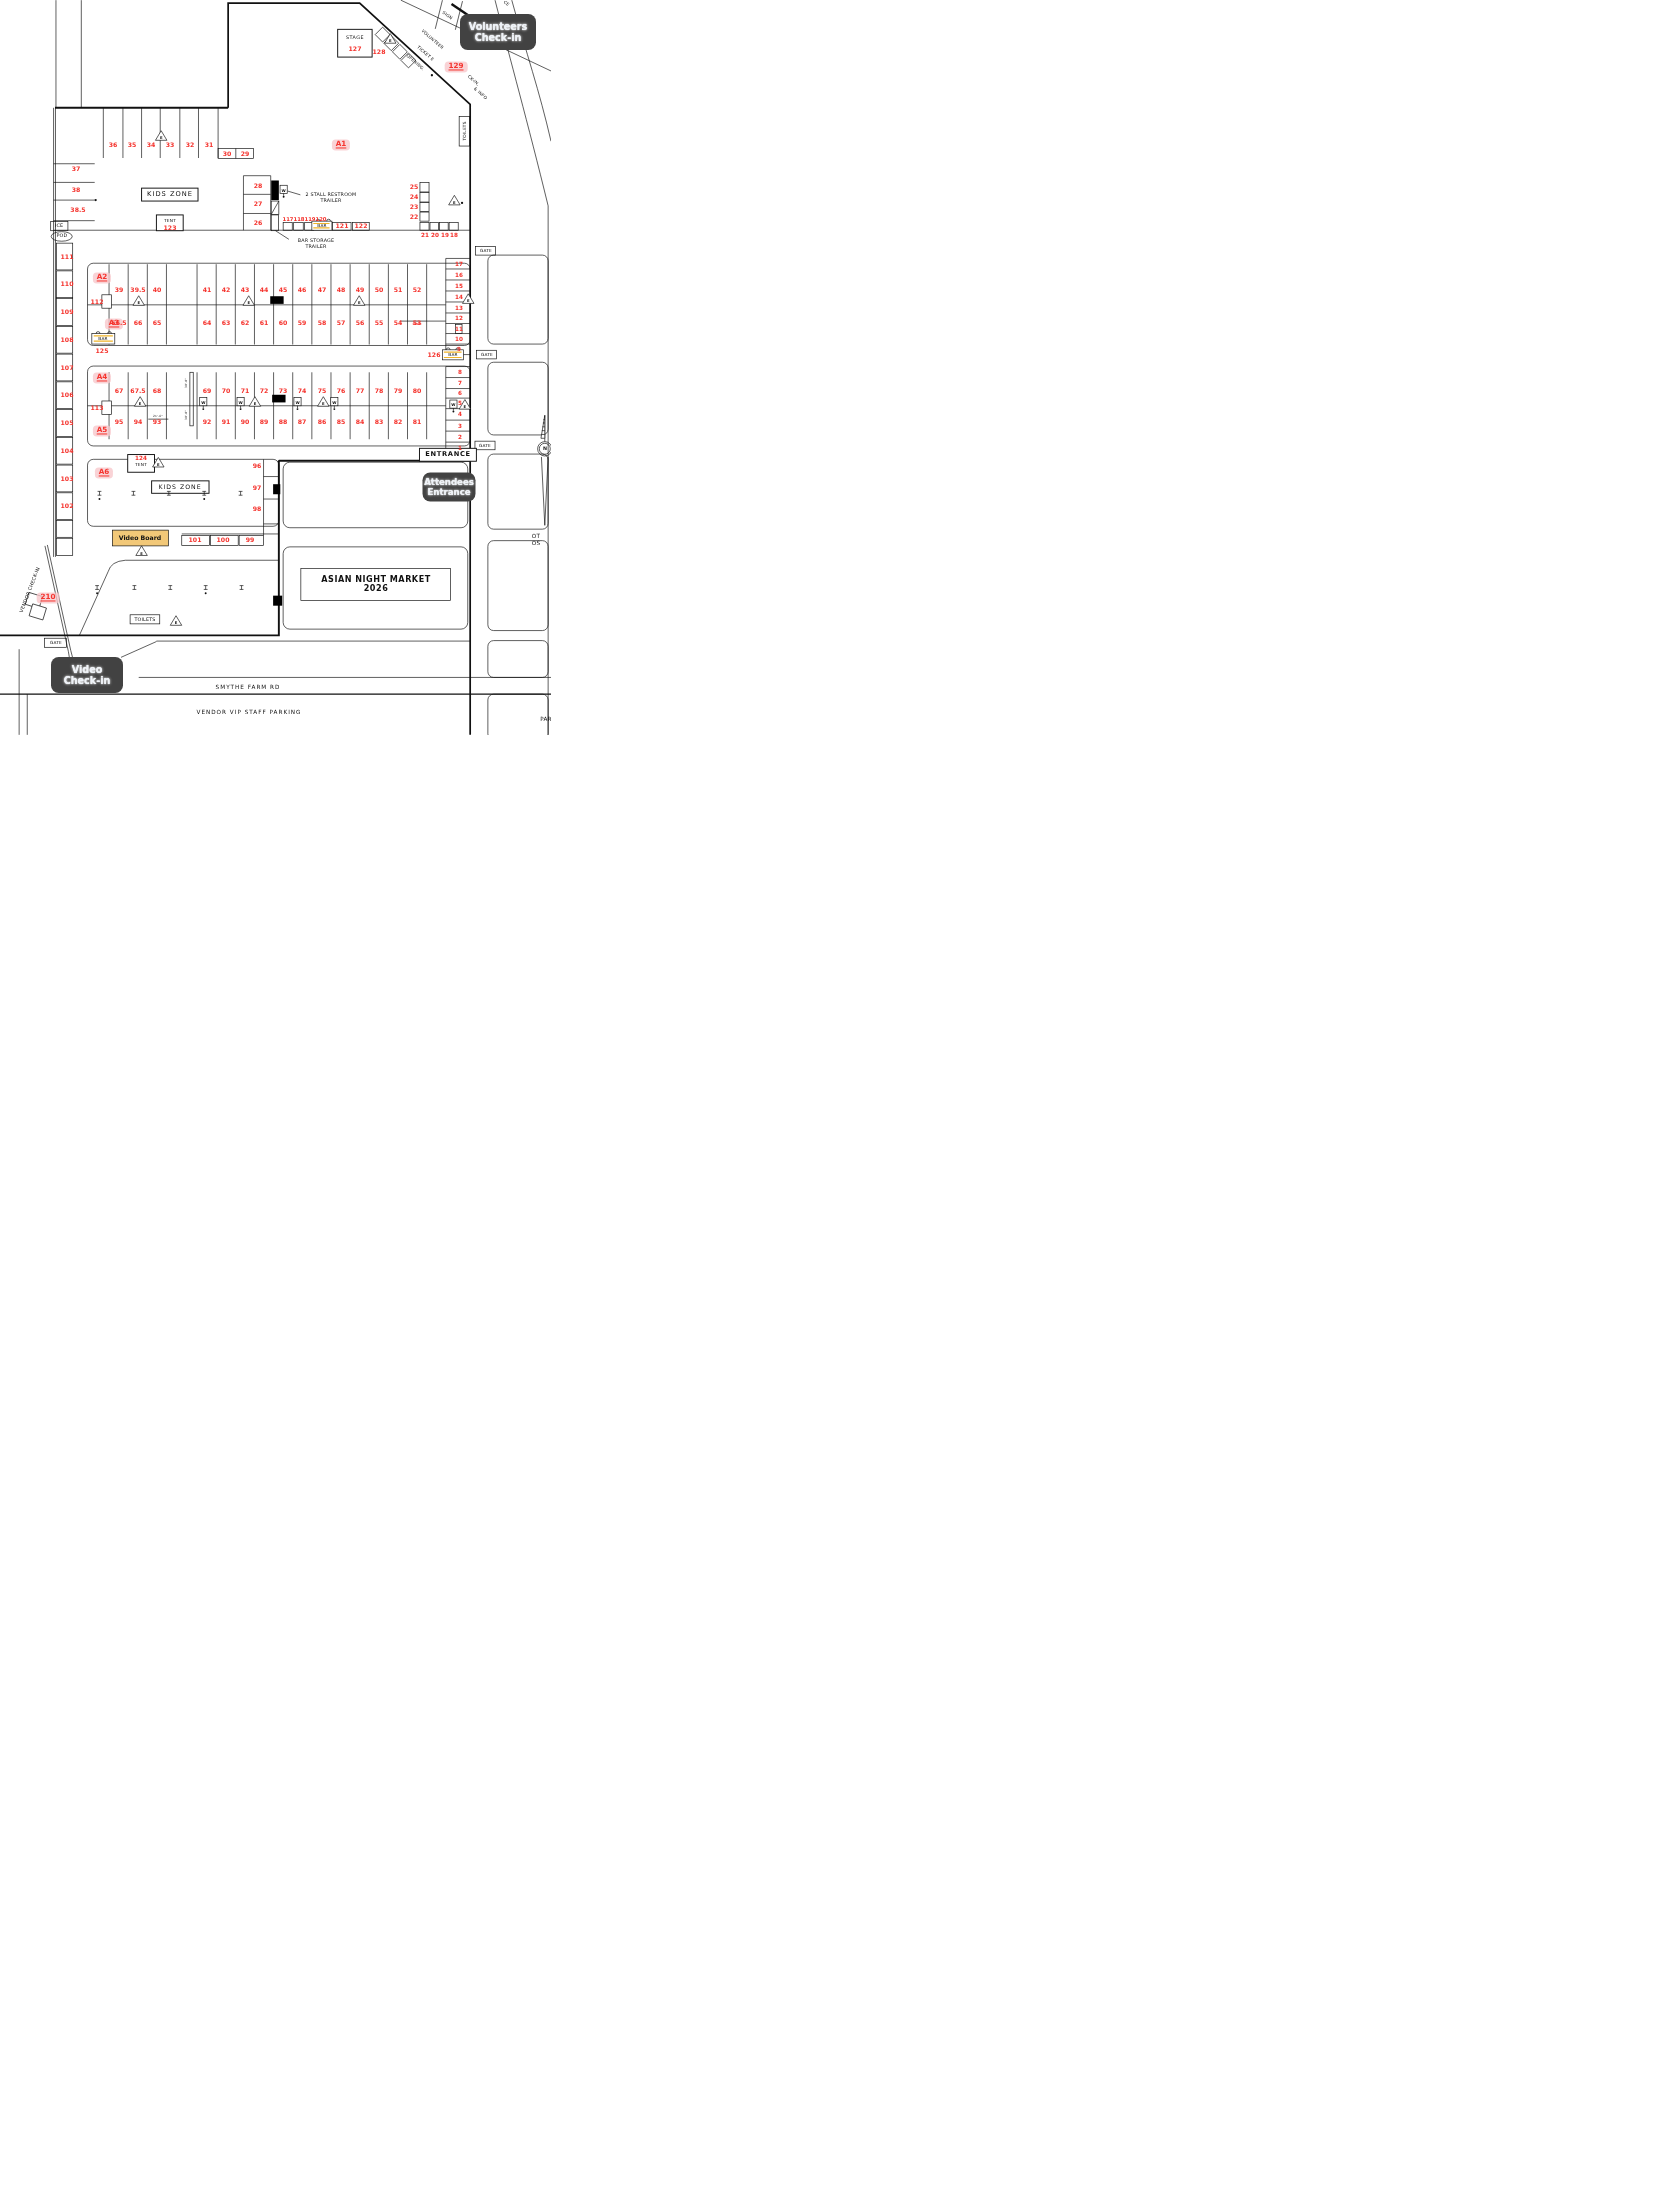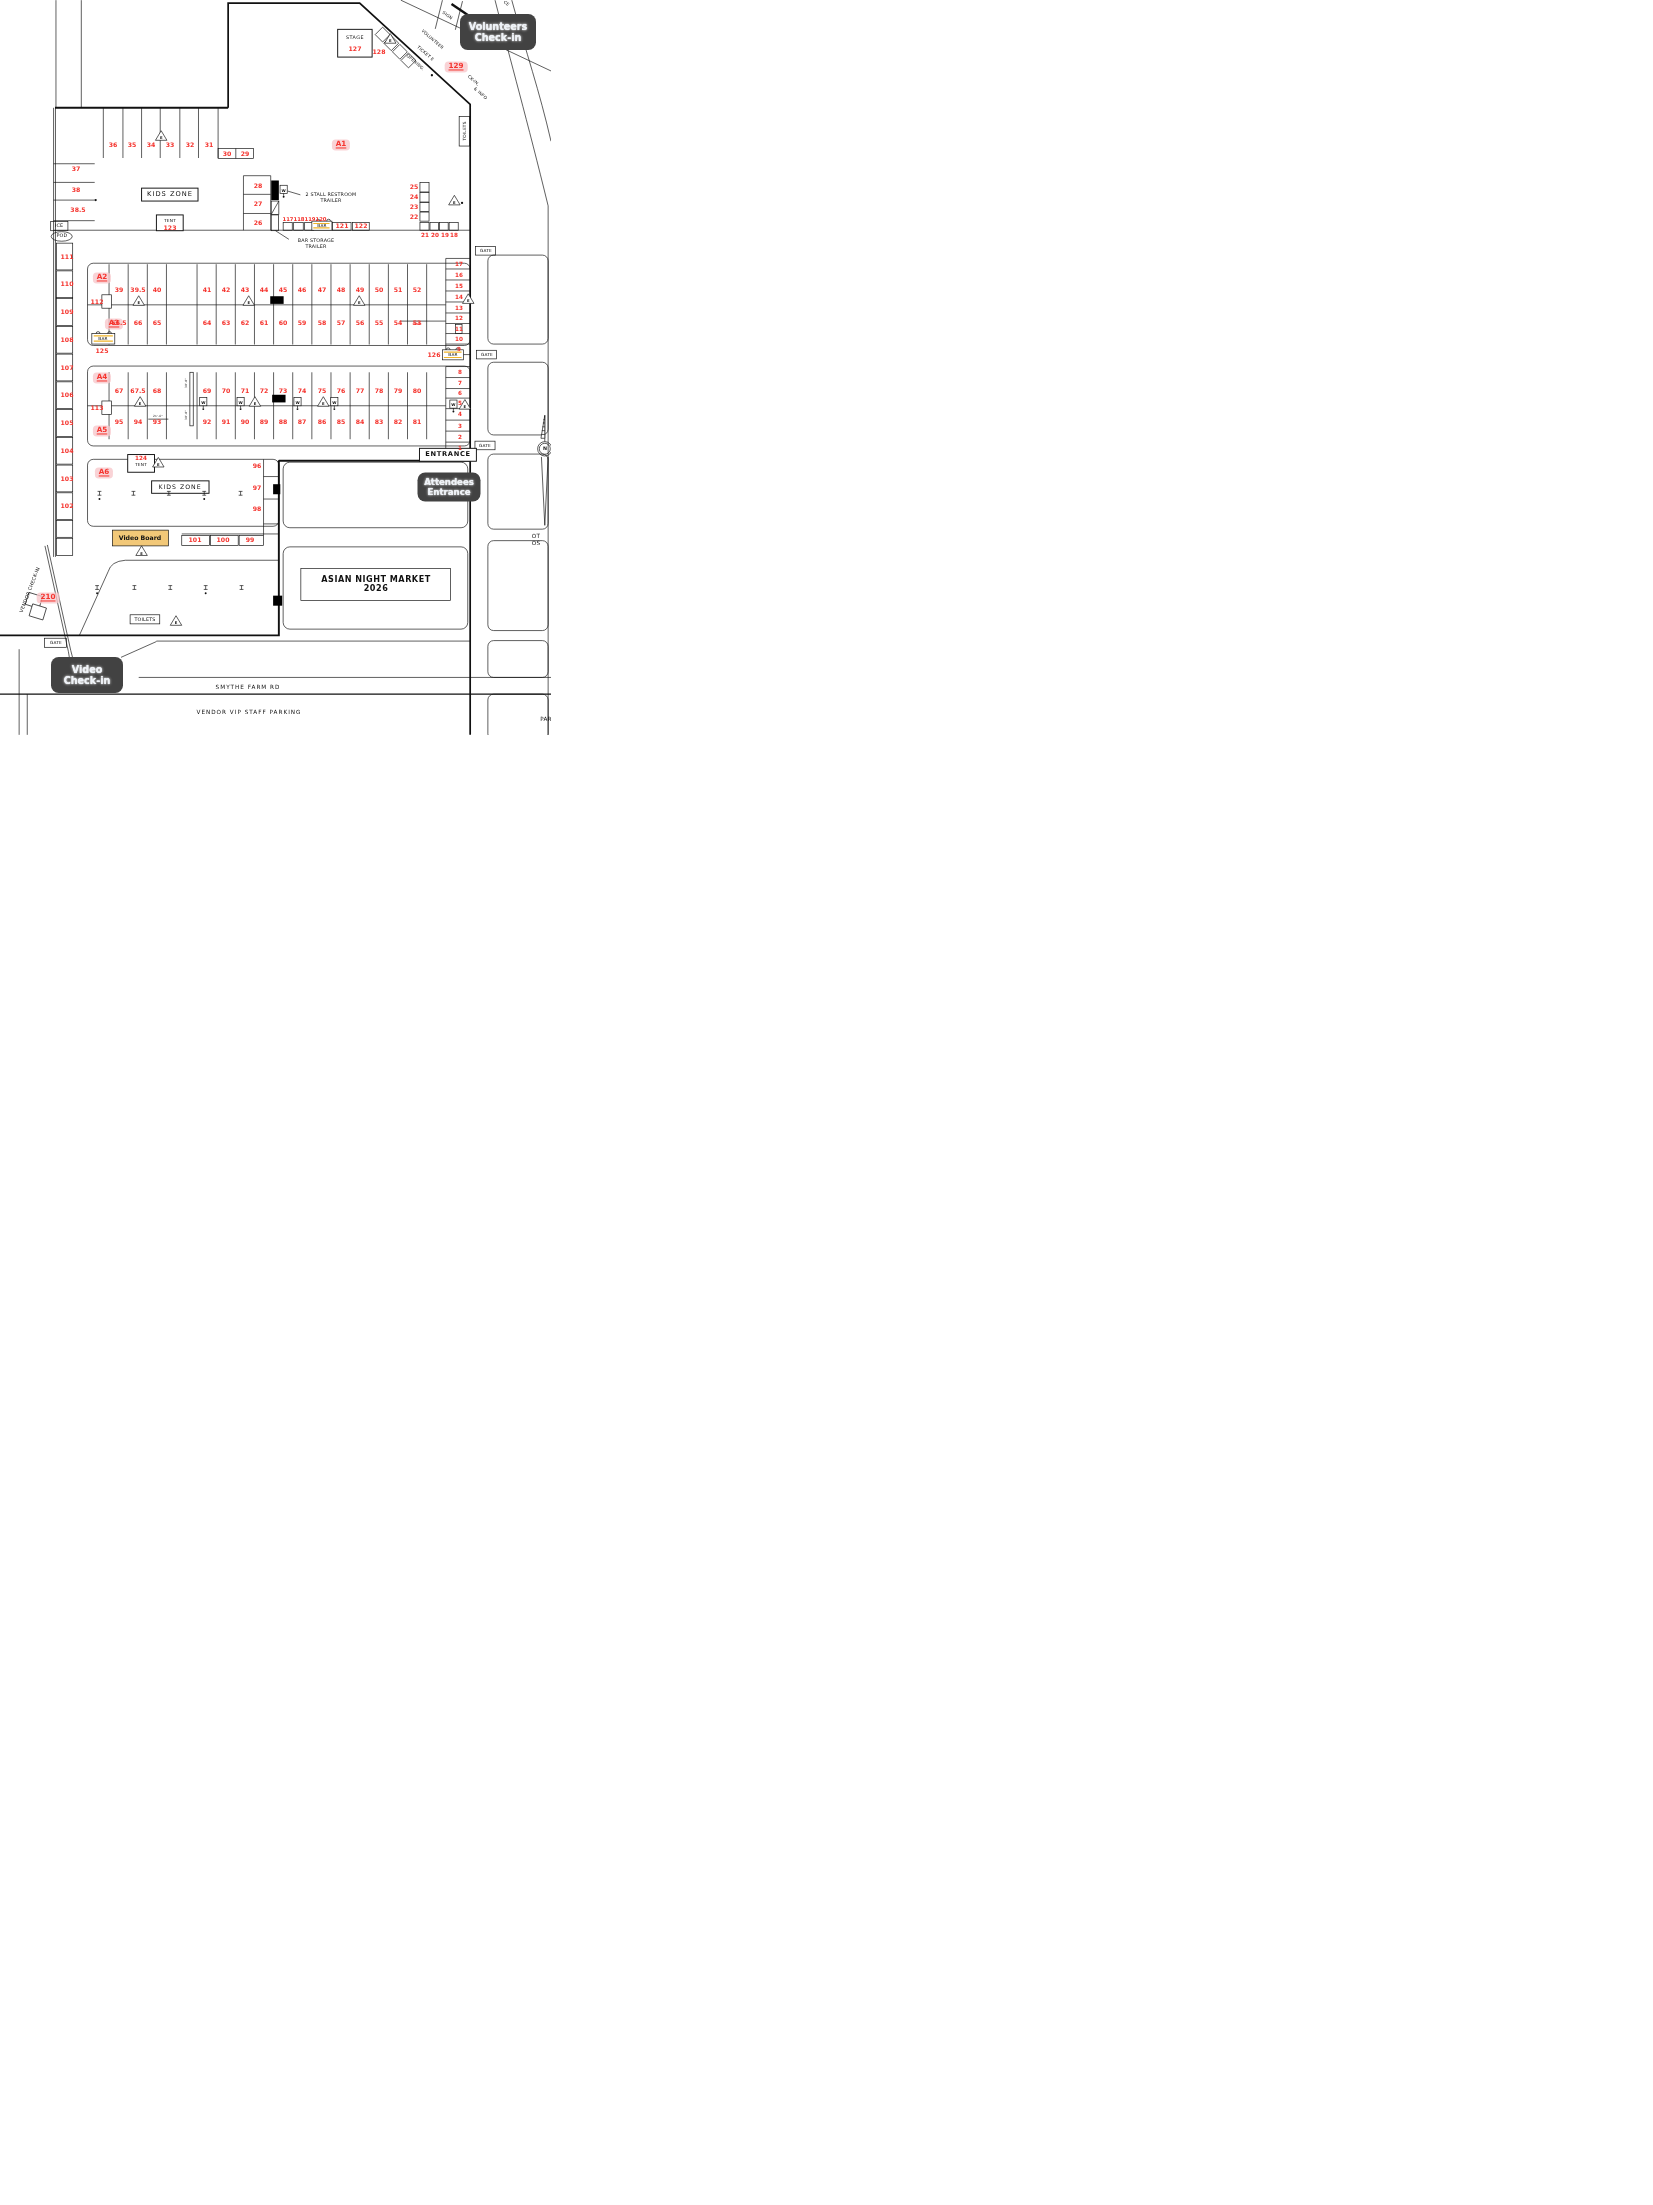--- a/index.html
+++ b/index.html
@@ -540,19 +540,19 @@
       <div class="blk" style="font-size: 4.3px; left: 425px; top: 54px; transform: translate(-50%, -50%) rotate(41deg);">TICKET E</div>
       <div class="blk" style="font-size: 4.3px; left: 415px; top: 63px; transform: translate(-50%, -50%) rotate(41deg);">OPENING.</div>
       <div class="blk" style="font-size: 4.3px; left: 473px; top: 81px; transform: translate(-50%, -50%) rotate(41deg);">CK-IN,</div>
       <div class="blk" style="font-size: 4.3px; left: 480px; top: 94px; transform: translate(-50%, -50%) rotate(41deg);">&amp; INFO</div>
       <div class="blk" style="font-size: 2.9px; left: 187px; top: 383px; transform: translate(-50%, -50%) rotate(-90deg);">30'-0"</div>
       <div class="blk" style="font-size: 2.9px; left: 187px; top: 415px; transform: translate(-50%, -50%) rotate(-90deg);">30'-0"</div>
       <div class="blk" style="font-size: 2.9px; left: 158px; top: 417px; transform: translate(-50%, -50%);">21'-0"</div>
       <div class="blk bold" style="font-size: 4.8px; left: 545px; top: 449px; transform: translate(-50%, -50%);">N</div>
       <div class="badge" style="font-size: 9.6px; width: 76px; height: 36px; left: 498px; top: 32px; transform: translate(-50%, -50%);">Volunteers
 Check-in</div>
-      <div class="badge" style="font-size: 8.6px; width: 63px; height: 29px; left: 449px; top: 487px; transform: translate(-50%, -50%);">Attendees
+      <div class="badge" style="font-size: 8.6px; width: 53px; height: 29px; left: 449px; top: 487px; transform: translate(-50%, -50%);">Attendees
 Entrance</div>
       <div class="badge" style="font-size: 9.6px; width: 72px; height: 36px; left: 87px; top: 675px; transform: translate(-50%, -50%);">Video
 Check-in</div>
     </div>
 </div>
 
 
 </body></html>

